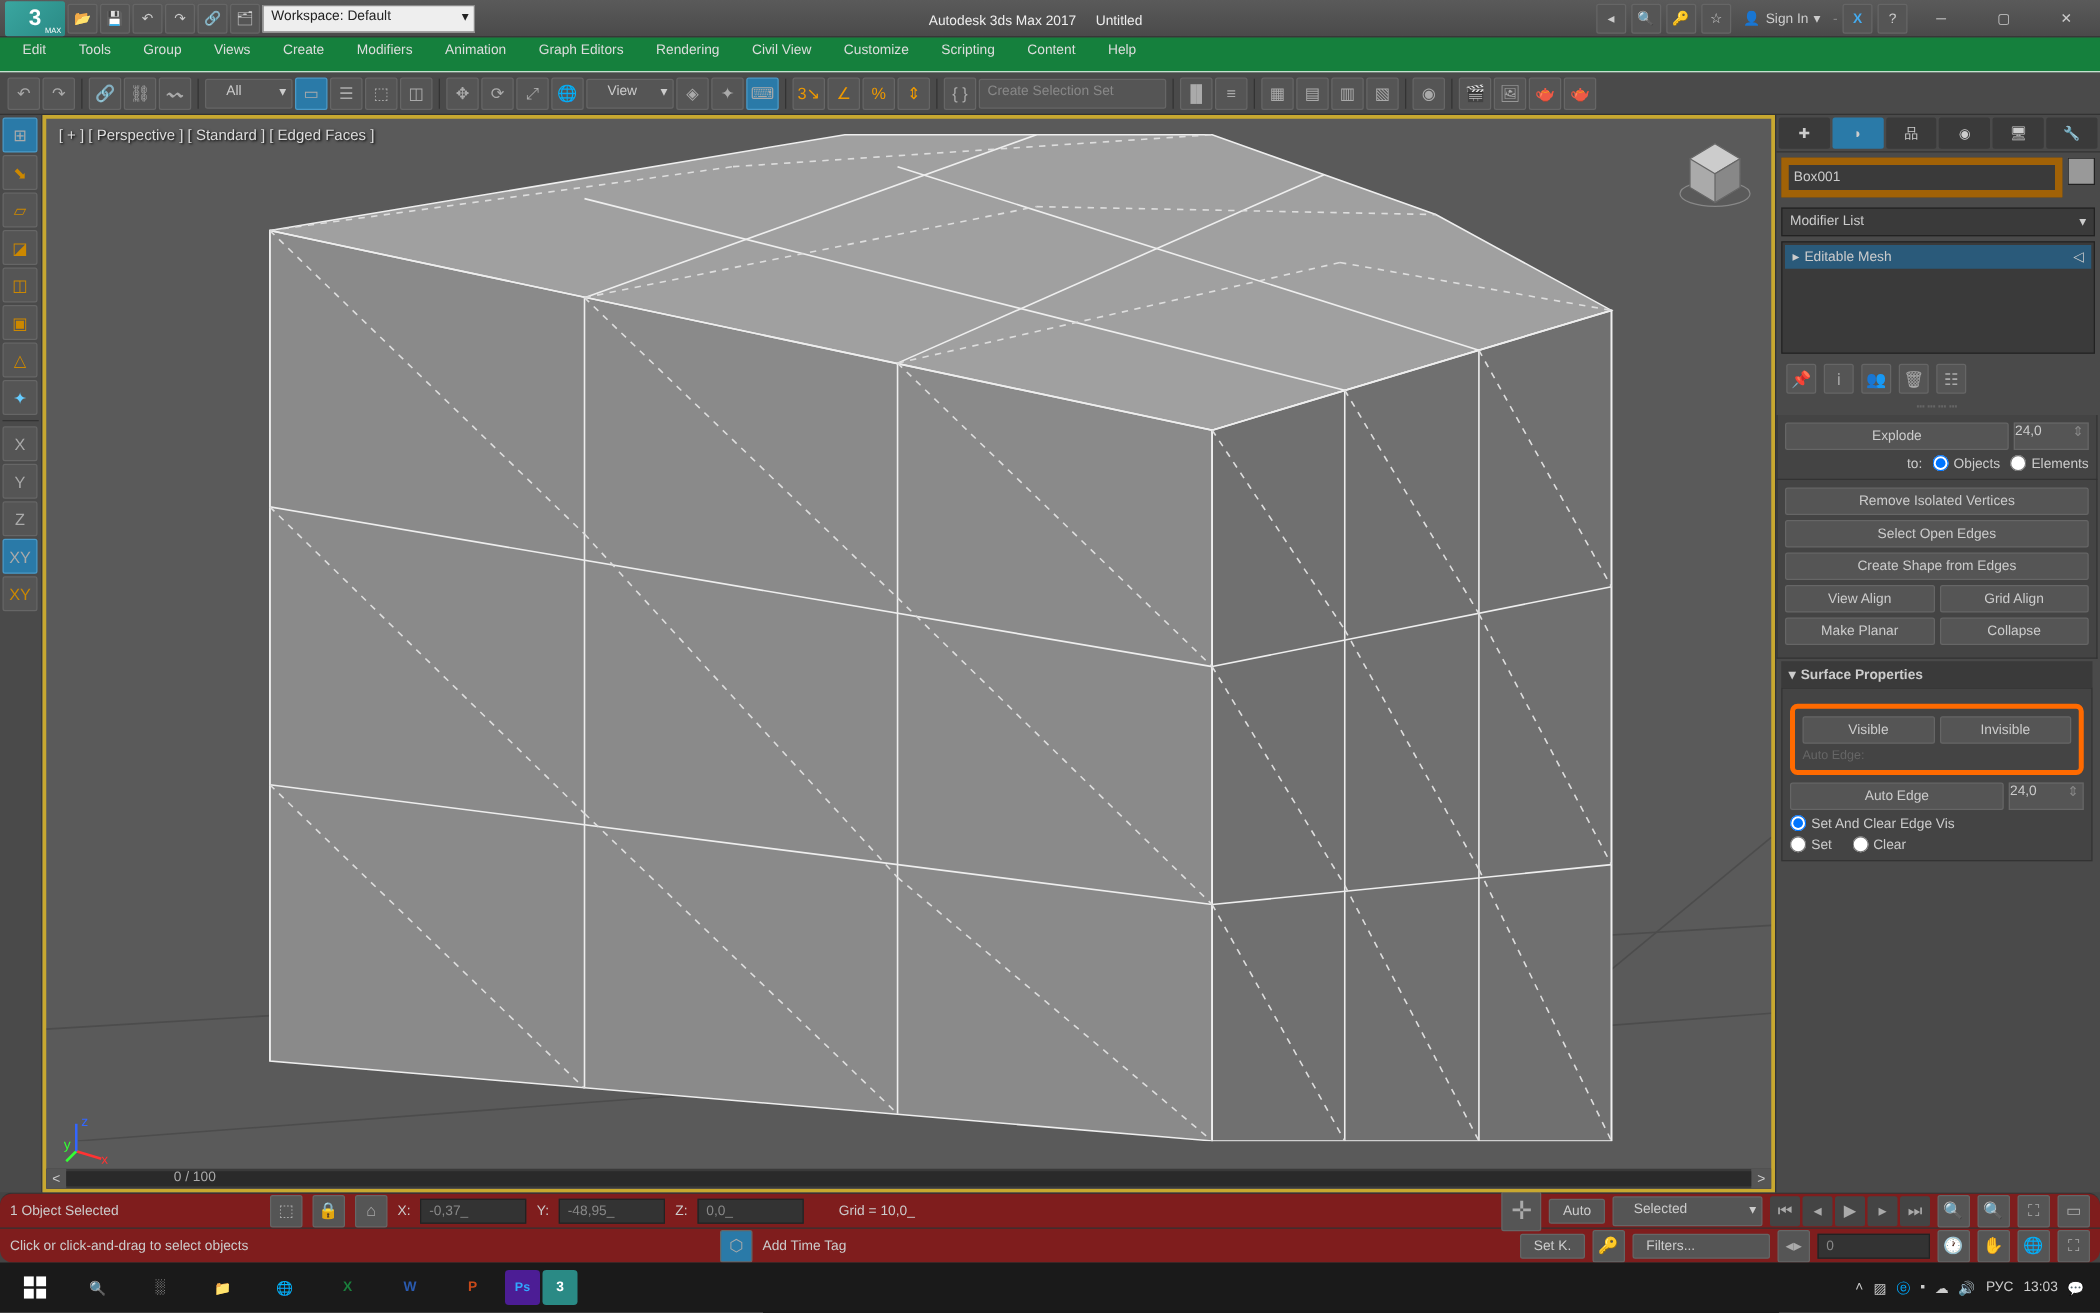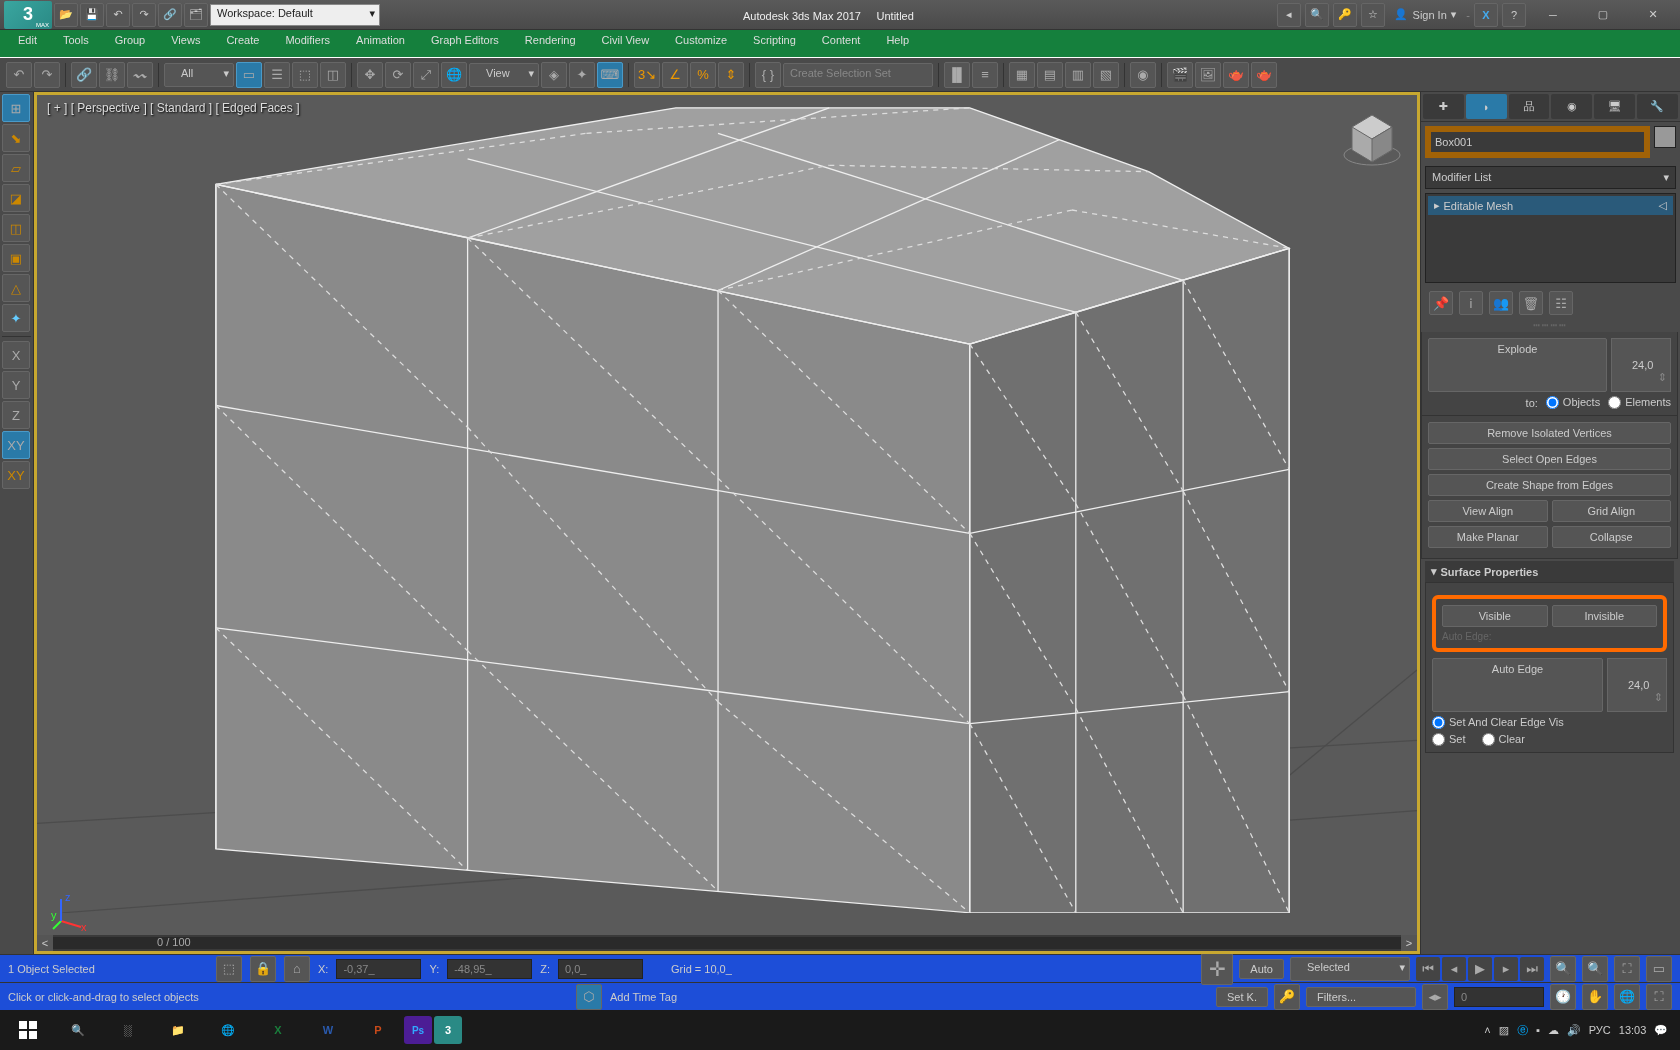--- a/index.html
+++ b/index.html
@@ -60,28 +60,28 @@
 .rp-modlist { margin: 0 4px 4px; background: #3a3a3a; border: 1px solid #222; height: 90px; padding: 2px; }
 .rp-moditem { background: #2a5a7a; padding: 3px 6px; display: flex; align-items: center; gap: 4px; }
 .rp-toolrow { display: flex; gap: 6px; padding: 4px 8px; justify-content: flex-start; }
 .rp-toolrow .tb-icon { width: 24px; height: 24px; }
 .rp-rollup { margin: 2px 4px; }
 .rp-rollhead { background: #3a3a3a; padding: 4px 6px; font-weight: bold; display: flex; align-items: center; gap: 4px; cursor: pointer; }
 .rp-rollbody { padding: 6px; background: #444; border: 1px solid #333; }
 .rp-btn { background: #555; border: 1px solid #666; padding: 4px 8px; cursor: pointer; border-radius: 2px; text-align: center; min-width: 60px; }
 .rp-btnrow { display: flex; gap: 4px; margin-bottom: 4px; justify-content: center; flex-wrap: wrap; }
 .rp-btnfull { flex: 1; }
-.rp-spinner { background: #555; border: 1px solid #666; padding: 20px; width: 60px; text-align: center; position: relative; }
+.rp-spinner { background: #555; border: 1px solid #666; padding: 0; width: 60px; text-align: left; position: relative; }
 .rp-spinner::after { content: "⇕"; position: absolute; right: 3px; color: #888; }
-.rp-radio { display: flex; align-items: flex-start; gap: 4px; }
+.rp-radio { display: flex; align-items: center; gap: 4px; }
 .rp-radio input { margin: 0; }
 .highlight-box { border: 4px solid #ff6a00; border-radius: 6px; padding: 6px; margin: 6px 0; }
 
 
-.statusbar { height: 56px; background: #1d4ed8; border-top: 1px solid #333; display: flex; flex-direction: column; }
+.statusbar { height: 56px; background: #7f1d1d; border-top: 1px solid #333; display: flex; flex-direction: column; border-radius: 10px; }
 .status-top { height: 28px; display: flex; align-items: center; padding: 0 8px; gap: 8px; border-bottom: 1px solid #333; }
 .status-bot { height: 28px; display: flex; align-items: center; padding: 0 8px; gap: 8px; }
 .coord-field { background: #333; border: 1px solid #222; color: #888; padding: 3px 6px; width: 85px; }
 .status-btn { background: #555; border: 1px solid #666; padding: 3px 10px; cursor: pointer; border-radius: 2px; }
 .playback { display: flex; gap: 2px; }
 .playback .tb-icon { width: 24px; height: 24px; background: #444; border: none; }
 
 
 .taskbar { height: 40px; background: #1a1a1a; display: flex; align-items: center; padding: 0 4px; gap: 2px; }
 .task-item { width: 48px; height: 36px; display: flex; align-items: center; justify-content: center; cursor: pointer; }
@@ -288,21 +288,21 @@
           <line x1="337" y1="112" x2="620" y2="55"></line>
           <line x1="533" y1="153" x2="810" y2="90"></line>
         <line x1="430" y1="30" x2="730" y2="10"></line>
           <line x1="620" y1="55" x2="870" y2="60"></line>
           <line x1="810" y1="90" x2="980" y2="120"></line>
       </g>
     </svg>
     <div class="vp-scroll">
       <div class="scroll-btn">&lt;</div>
       <div class="scroll-track">
-        <div class="scroll-label" style="left:104px">0 / 100</div>
+        <div class="scroll-label" style="left:86px">0 / 100</div>
       </div>
       <div class="scroll-btn">&gt;</div>
     </div>
   </div>
 
   <div class="rightpanel">
     <div class="rp-tabs">
       <div class="rp-tab">✚</div>
       <div class="rp-tab active">◗</div>
       <div class="rp-tab">品</div>

